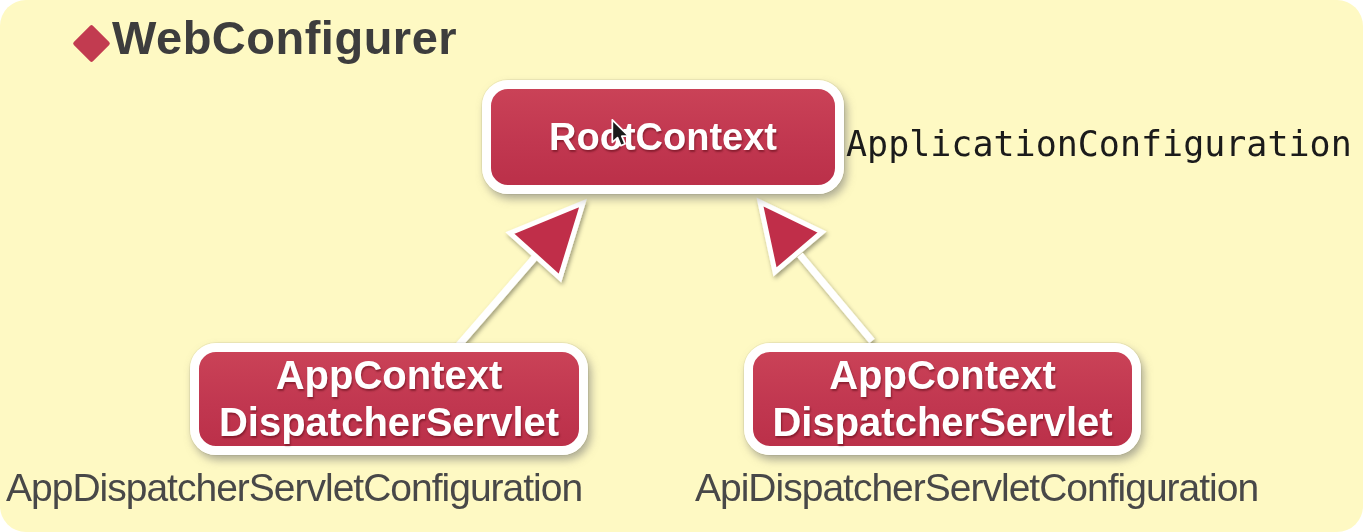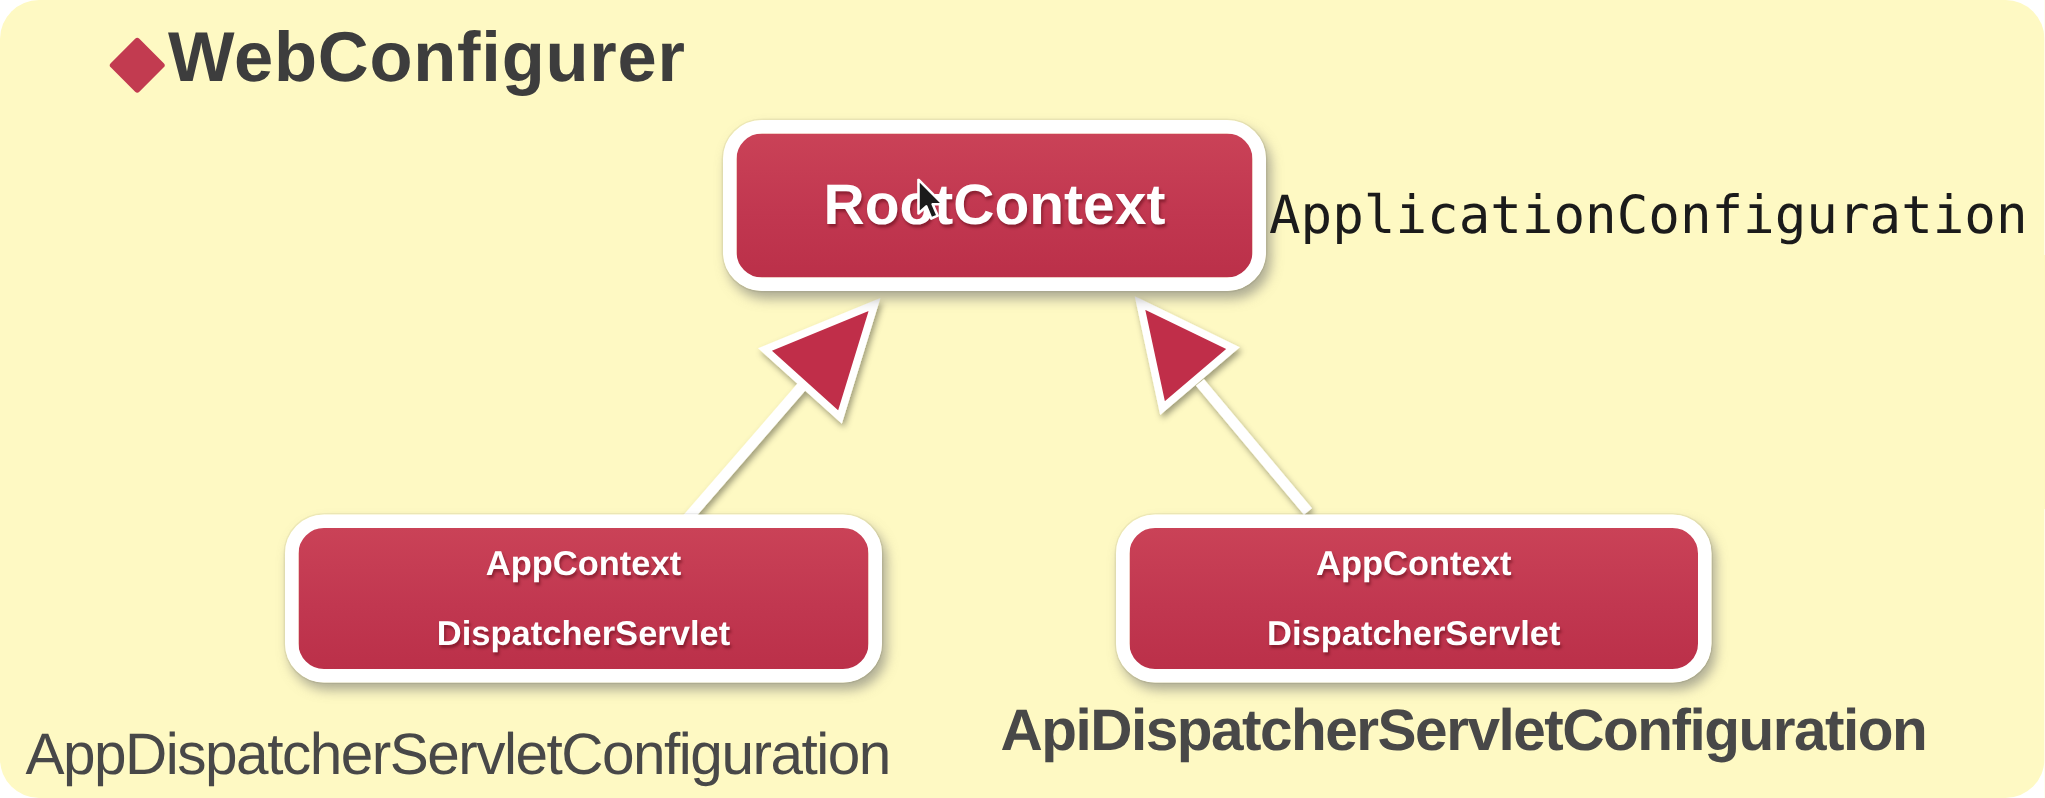--- a/index.html
+++ b/index.html
@@ -57,21 +57,21 @@
     display: block;
     color: #ffffff;
     font-weight: 700;
     text-shadow: 1px 2px 2px rgba(70,0,12,0.45);
     white-space: nowrap;
   }
   .node-root  { left: 482px; top: 80px;  width: 362px; height: 114px; }
   .node-root span  { font-size: 38px; line-height: 48px; }
   .node-left  { left: 190px; top: 343px; width: 398px; height: 112px; }
   .node-right { left: 744px; top: 343px; width: 397px; height: 112px; }
-  .node-left span, .node-right span { font-size: 23px; line-height: 47px; }
+  .node-left span, .node-right span { font-size: 40px; line-height: 47px; }
 
   
   .mono-annotation {
     position: absolute;
     left: 846px; top: 112px;
     z-index: 2;
     font-family: "DejaVu Sans Mono", "Liberation Mono", monospace;
     font-size: 35px;
     letter-spacing: 0px;
     color: #1b1b1b;
@@ -81,22 +81,22 @@
   .config-label {
     position: absolute;
     top: 466px;
     z-index: 2;
     font-size: 39px;
     font-weight: 400;
     letter-spacing: -1px;
     color: #484848;
     white-space: nowrap;
   }
-  .config-label.left  { left: 17px; margin-top: 16px; }
-  .config-label.right { left: 667px; font-weight: bold; }
+  .config-label.left  { left: 6px; }
+  .config-label.right { left: 695px; }
 
   
   .arrow-layer {
     position: absolute;
     left: 0; top: 0;
     width: 1363px; height: 532px;
     z-index: 1;
   }
   .cursor {
     position: absolute;

